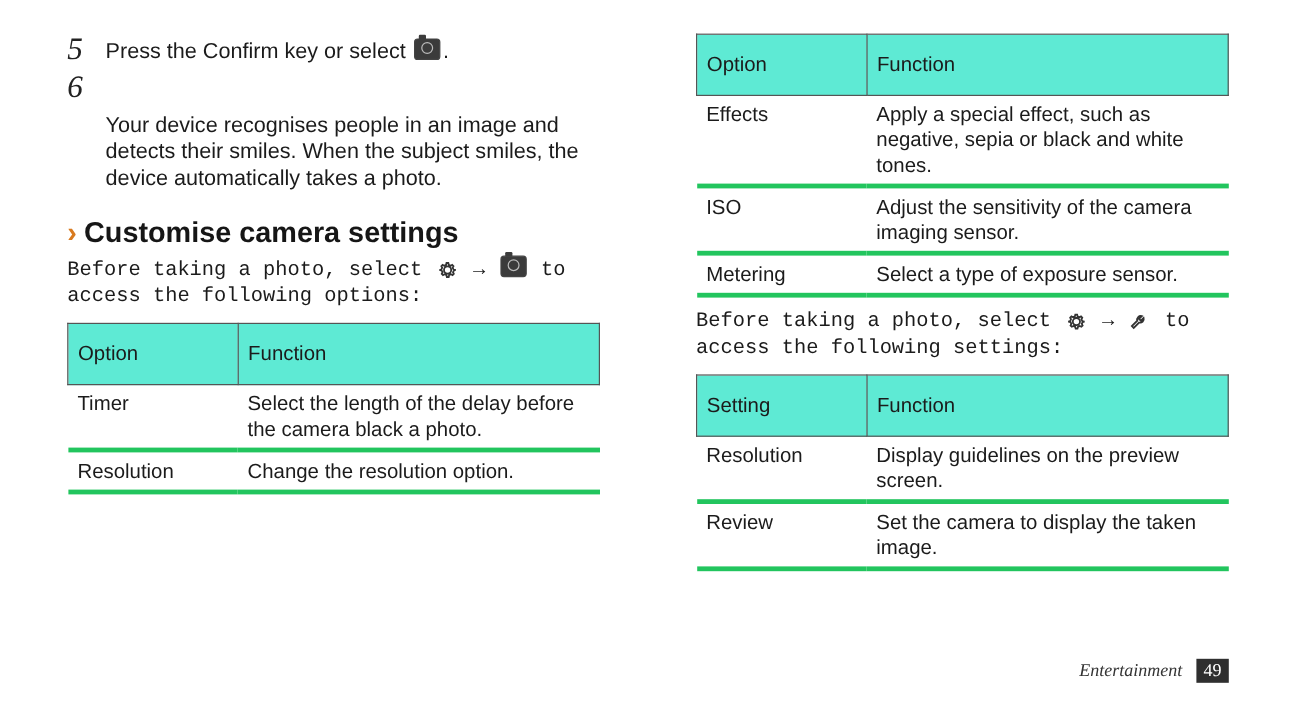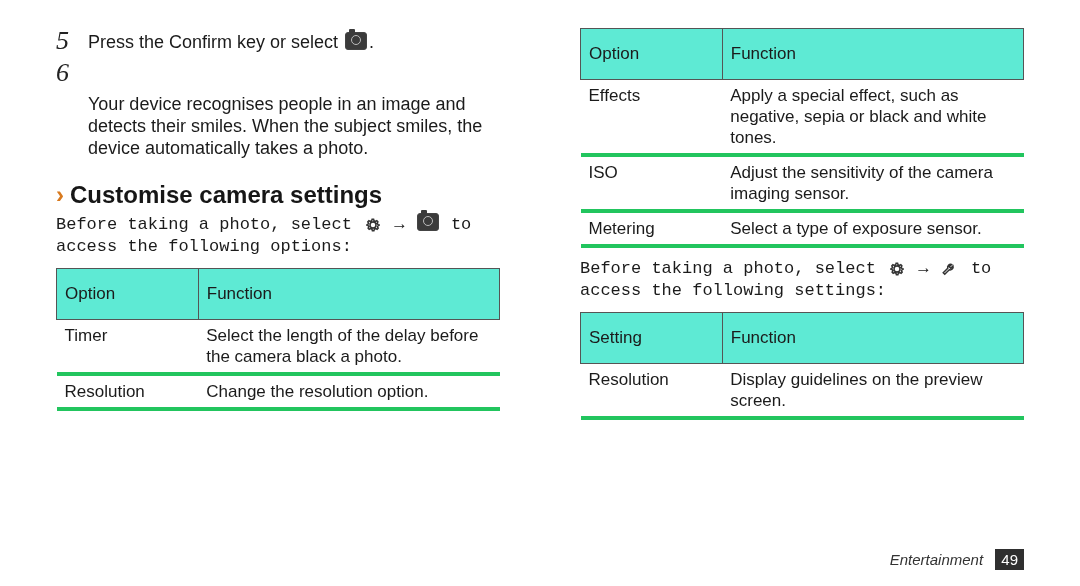--- a/index.html
+++ b/index.html
@@ -28,21 +28,21 @@
   .intro{font-size:17px;line-height:22px;margin:2px 0 10px 0;font-family:Liberation Mono, monospace;}
 
   table.opt{border-collapse:collapse;width:100%;margin:4px 0 10px 0;font-size:17px;}
   table.opt th{background:#5eead4;font-weight:400;text-align:left;
                border:1px solid #555;padding:15px 8px;}
   table.opt td{border-left:none;border-right:none;border-top:1px solid #555;
                border-bottom:4px solid #22c55e;padding:5px 8px;vertical-align:top;
                line-height:21px;}
   table.opt td:first-child{width:32%;}
 
-  .footer{position:absolute;bottom:18px;right:56px;font-size:15px;}
+  .footer{position:absolute;bottom:18px;right:56px;font-size:15px;font-family:Liberation Serif, serif;}
   .footer .sec{font-style:italic;color:#333;margin-right:8px;}
   .footer .pg{background:#2f2f2f;color:#fff;padding:2px 6px;font-style:normal;}
 </style>
 </head>
 <body>
 
 <div class="page">
 
   <div class="col">
 
@@ -132,20 +132,24 @@
     <table class="opt">
       <tbody>
           <tr>
         <th>Setting</th>
         <th>Function</th>
       </tr>
       <tr>
         <td>Resolution</td>
         <td>Display guidelines on the preview screen.</td>
       </tr>
+      <tr>
+        <td>Review</td>
+        <td>Set the camera to display the taken image.</td>
+      </tr>
     </tbody>
       </table>
   </div>
 
   <div class="footer">
     <span class="sec">Entertainment</span>
     <span class="pg">49</span>
   </div>
 </div>
 

